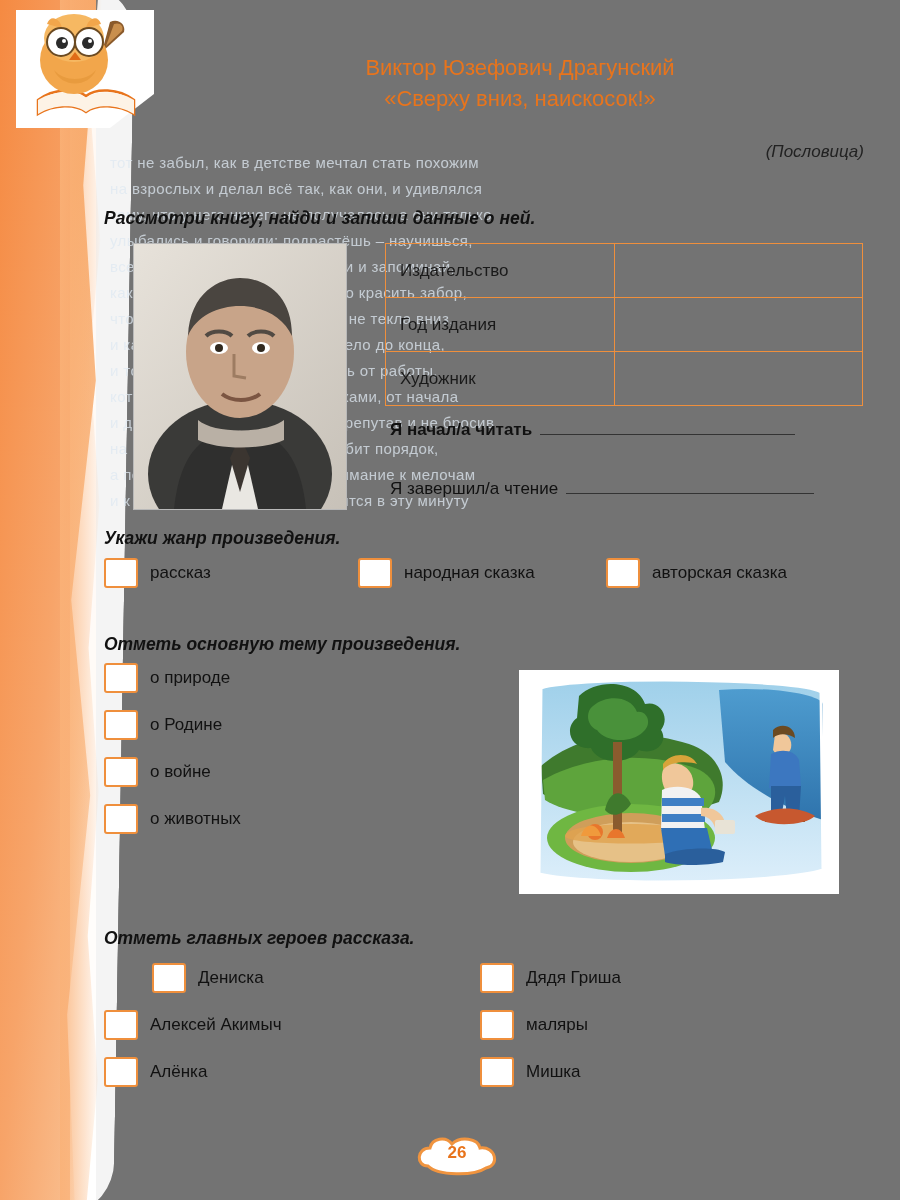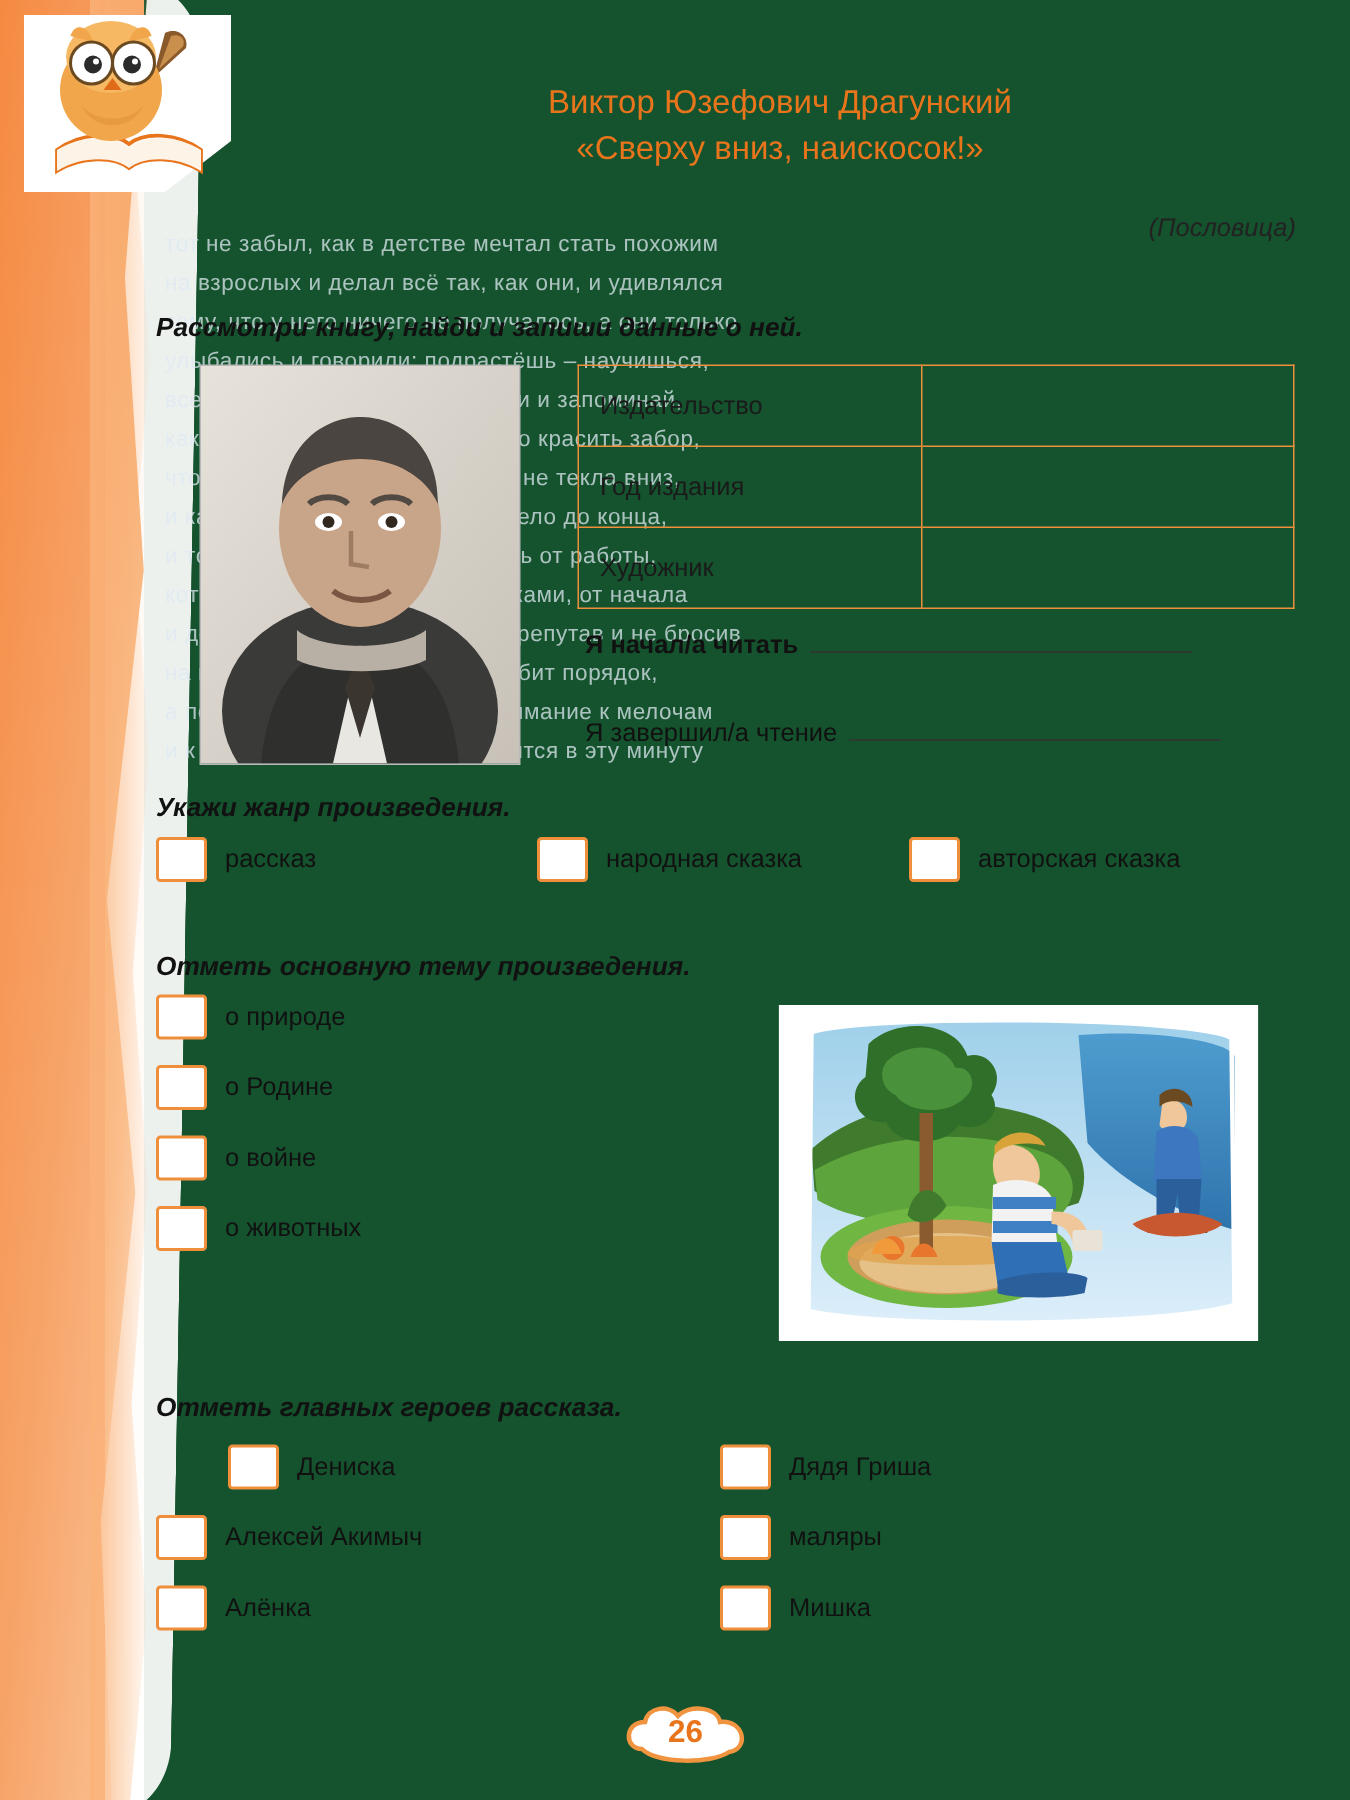--- a/index.html
+++ b/index.html
@@ -13,21 +13,21 @@
     font-family: "Liberation Sans", sans-serif;
     position: relative;
     overflow: hidden;
     color: #1a1a1a;
   }
 
   
   .page {
     position: absolute;
     inset: 0;
-    background: #14532d;
+    background: #737373;
   }
   .left-band {
     position: absolute;
     left: 0; top: 0;
     width: 96px; height: 1200px;
     background: linear-gradient(100deg, #f79a5a 0%, #f7a96a 35%, #fbc79b 70%, #ffffff 100%);
   }
   .left-band-inner {
     position: absolute;
     left: 0; top: 0;
@@ -214,21 +214,21 @@
   .page-num {
     position: absolute;
     left: 412px; top: 1134px;
     width: 90px; height: 44px;
   }
   .page-num .num {
     position: absolute;
     left: 0; top: 9px;
     width: 90px;
     text-align: center;
-    font-size: 21px;
+    font-size: 17px;
     font-weight: bold;
     color: #e8741c;
   }
 </style>
 </head>
 <body>
 
 <div class="page">
   <div class="left-band"></div>
   <div class="left-band-inner"></div>

